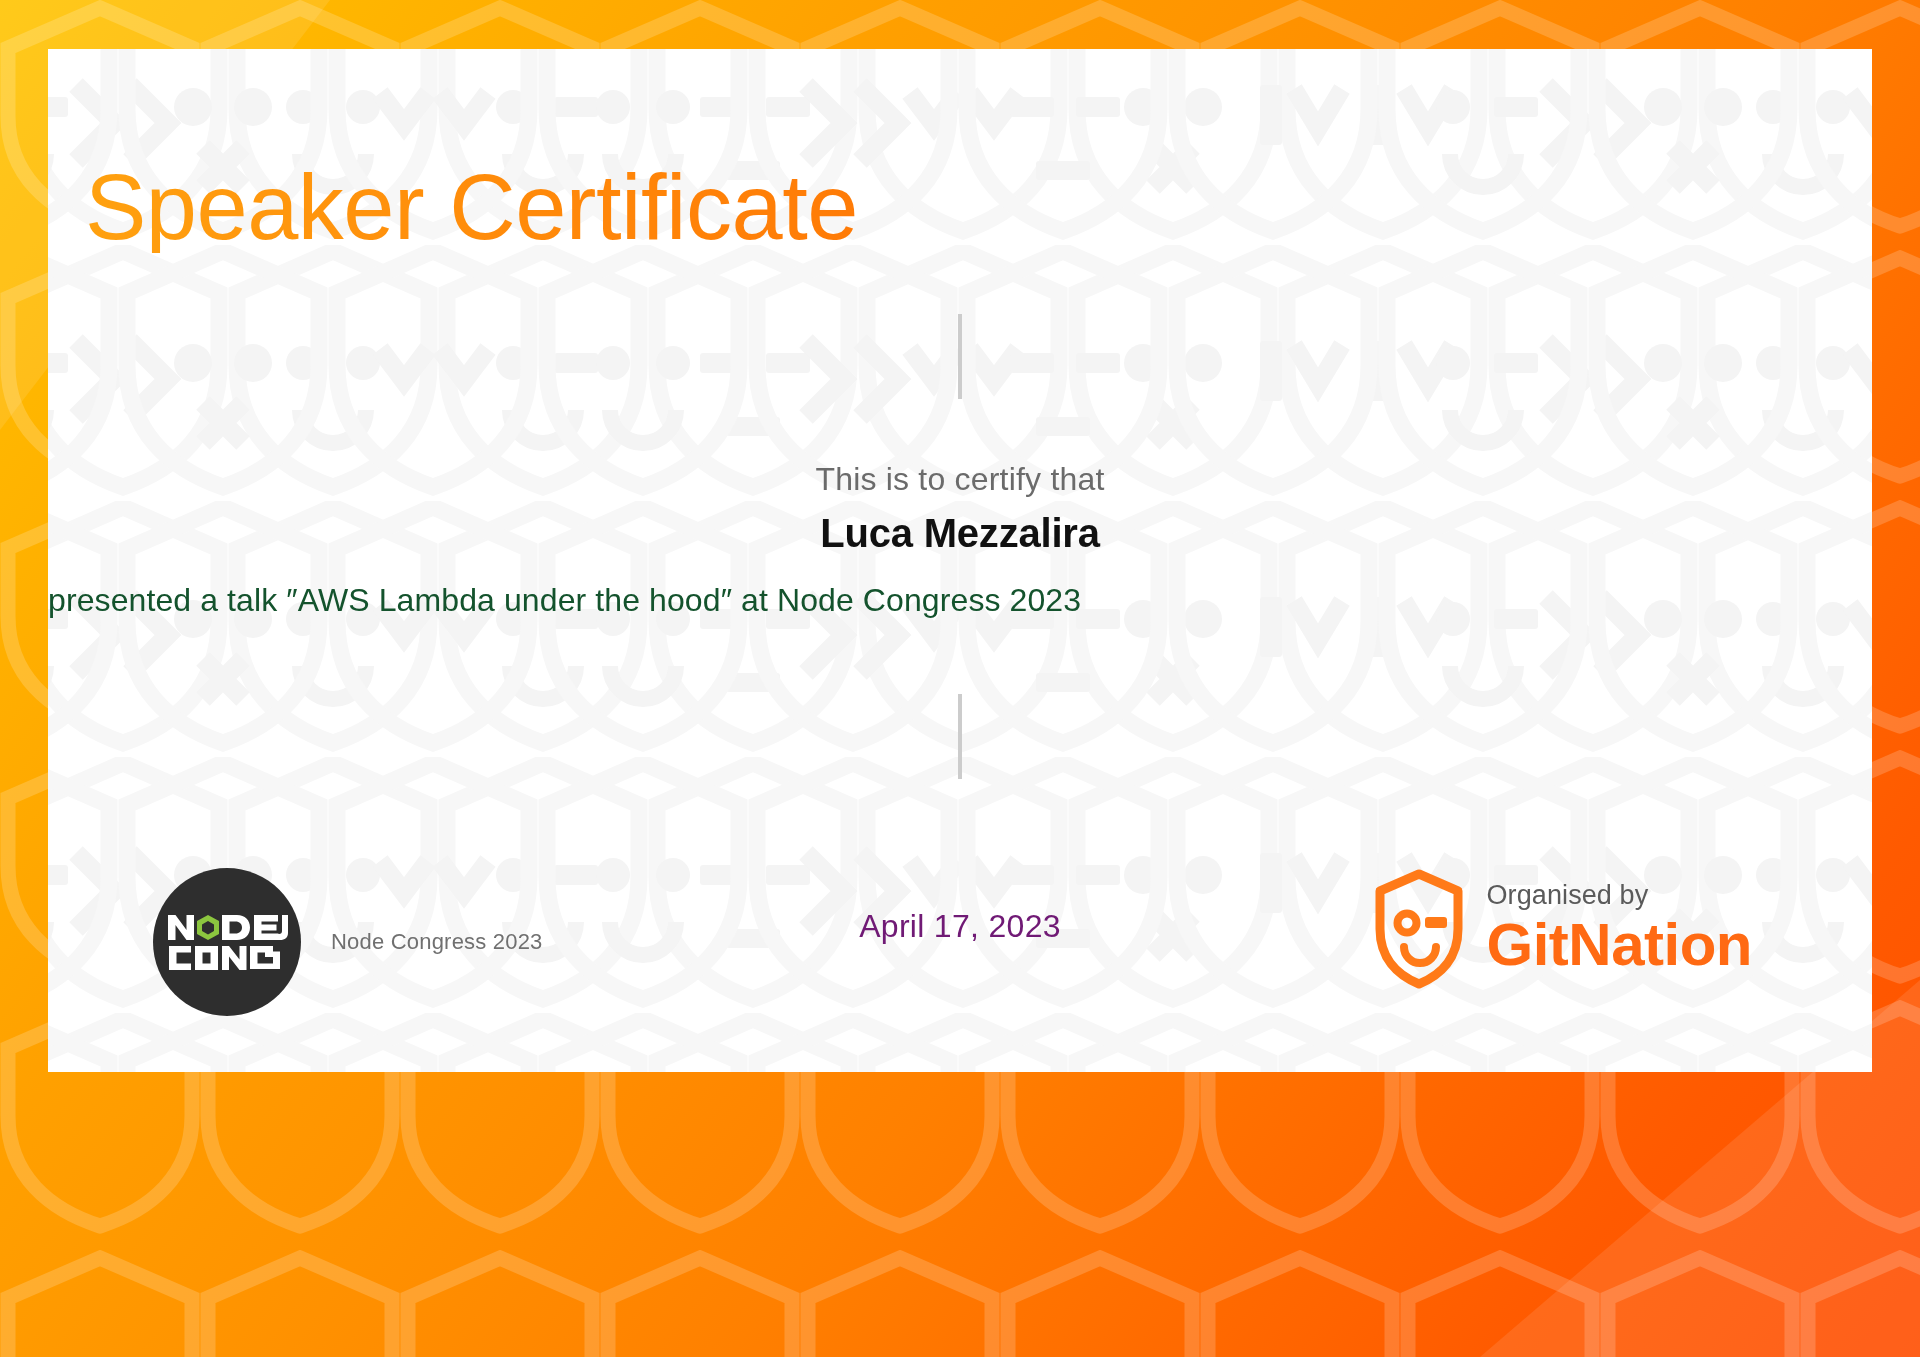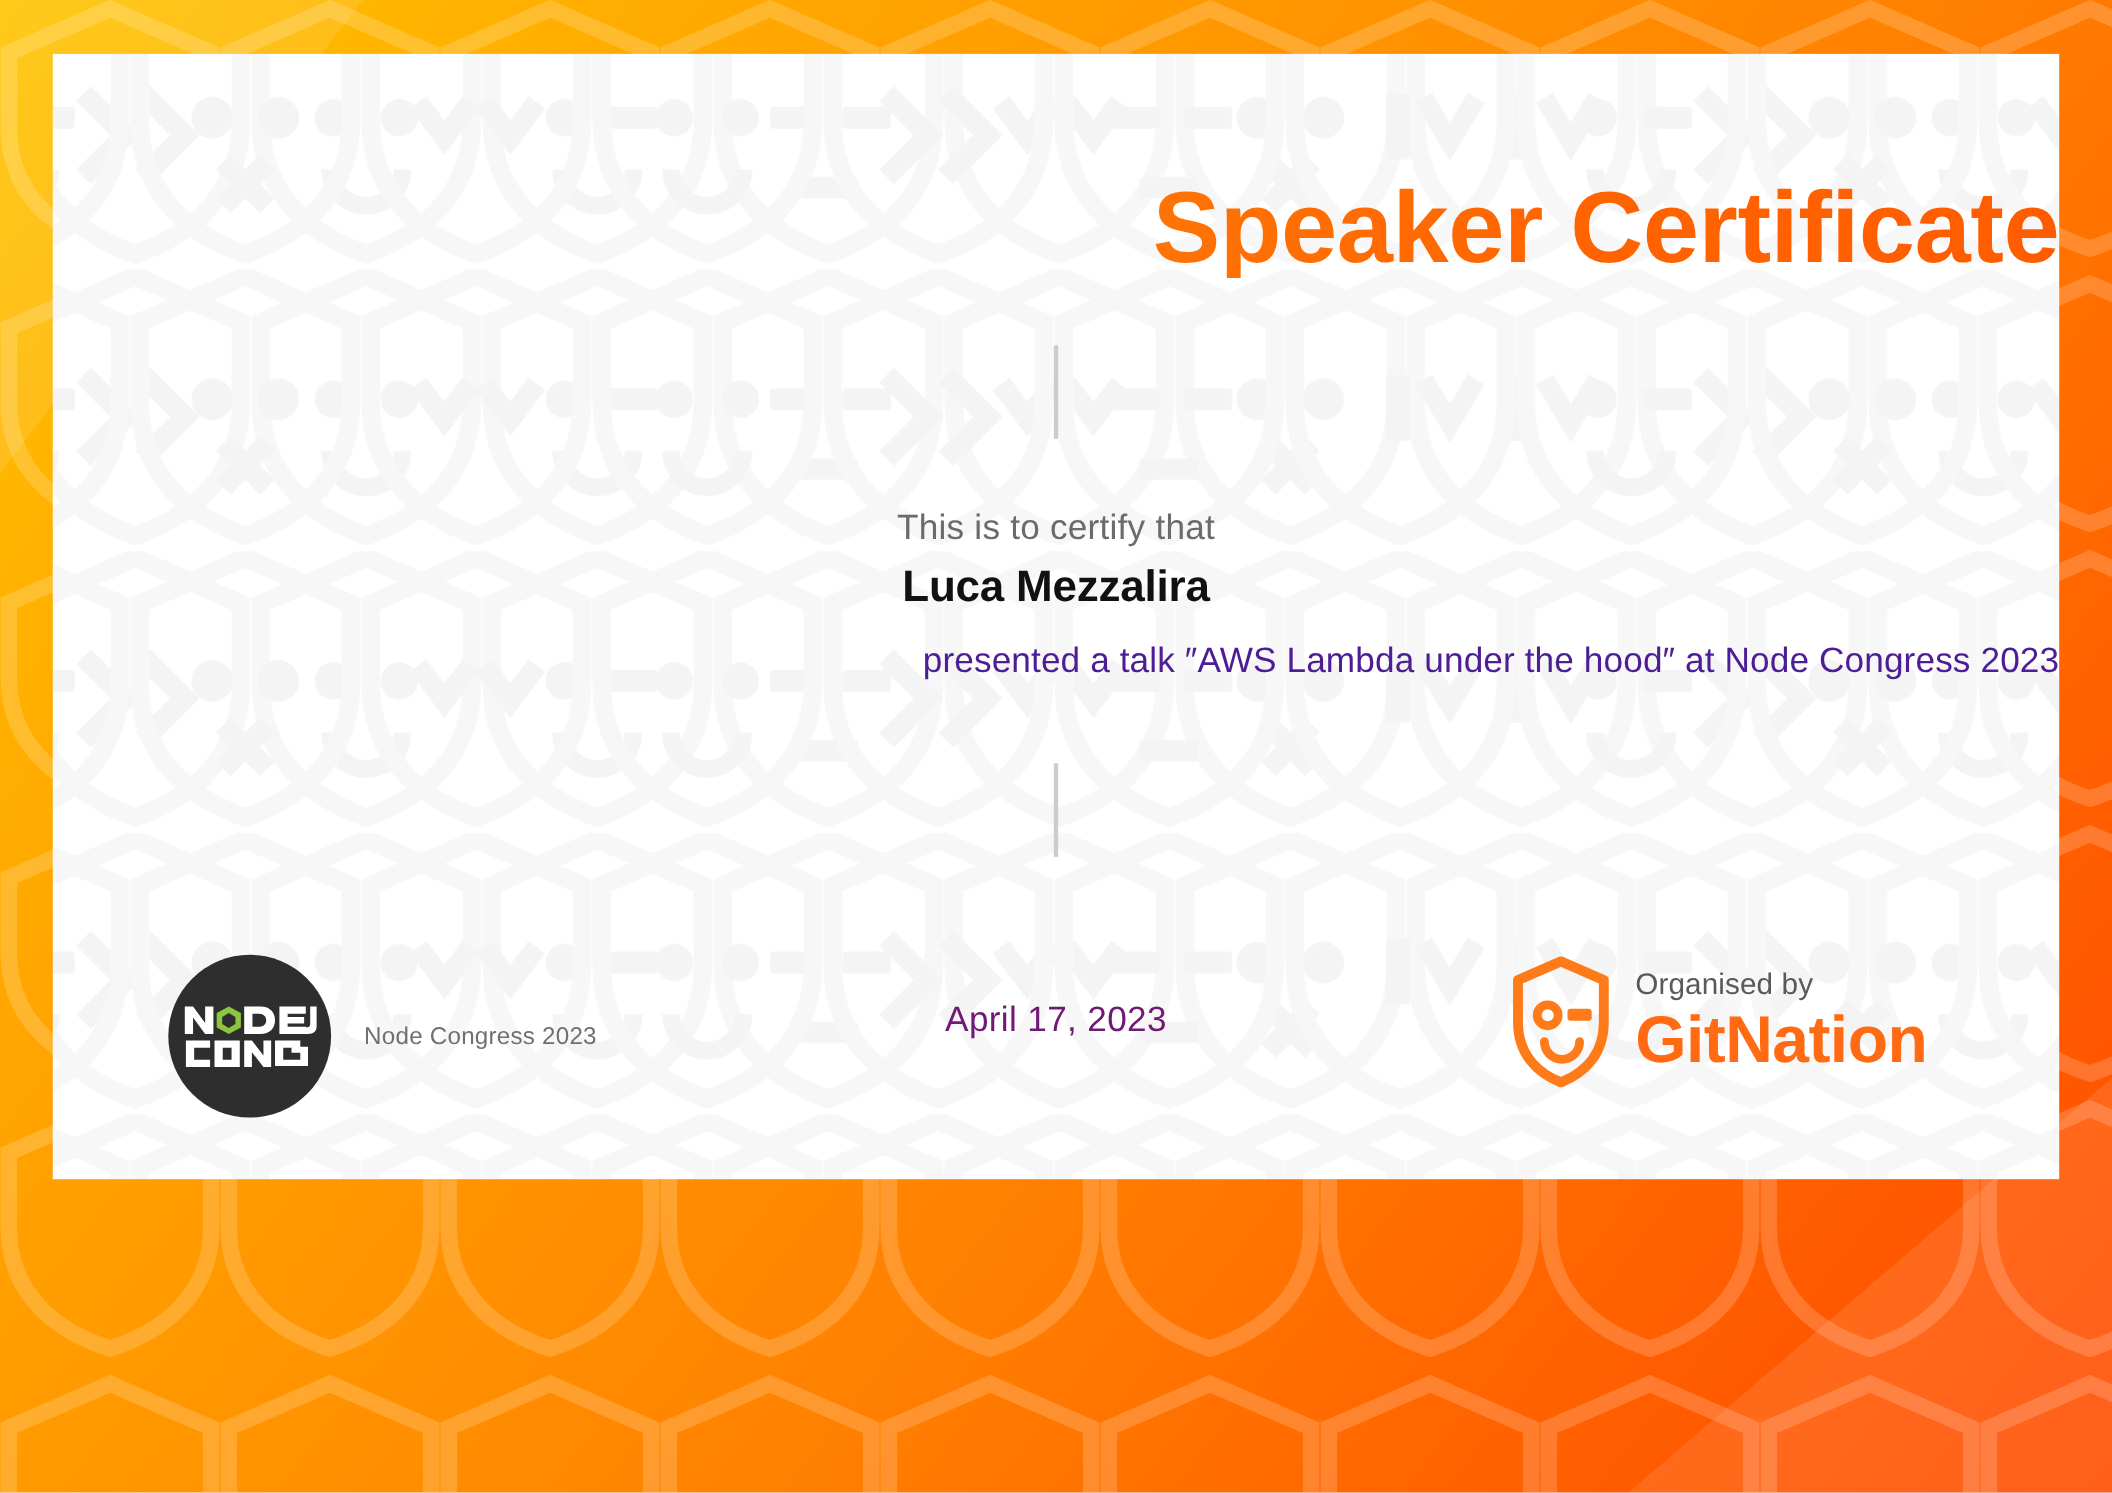--- a/index.html
+++ b/index.html
@@ -57,31 +57,32 @@
     width: 100%;
     height: 100%;
   }
 
   
   #title {
     position: absolute;
     top: 112px;
     left: 0;
     width: 100%;
-    text-align: right;
+    text-align: left;
     font-size: 92px;
-    font-weight: 700;
+    font-weight: 400;
     letter-spacing: -0.5px;
     line-height: 1;
     background: linear-gradient(95deg, #ffa310 0%, #ff8a0a 26%, #ff7505 52%, #ff6400 76%, #ff5c00 100%);
     -webkit-background-clip: text;
     background-clip: text;
     color: transparent;
     -webkit-text-fill-color: transparent;
     white-space: nowrap;
+    padding-left: 37px;
   }
 
   
   .divider {
     position: absolute;
     left: 50%;
     transform: translateX(-50%);
     width: 4px;
     background: #cccccc;
   }
@@ -111,24 +112,24 @@
     font-weight: 700;
     color: #111111;
     letter-spacing: -0.2px;
   }
 
   #talk-line {
     position: absolute;
     top: 533px;
     left: 0;
     width: 100%;
-    text-align: right;
+    text-align: left;
     font-size: 32px;
     font-weight: 400;
-    color: #4c1d95;
+    color: #14532d;
     letter-spacing: 0.1px;
     white-space: nowrap;
   }
 
   
   #footer {
     position: absolute;
     bottom: 0;
     left: 0;
     width: 100%;

